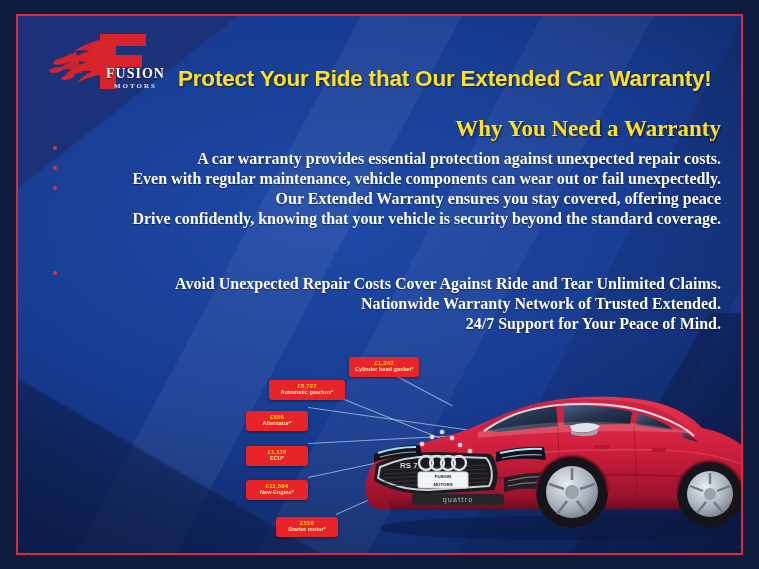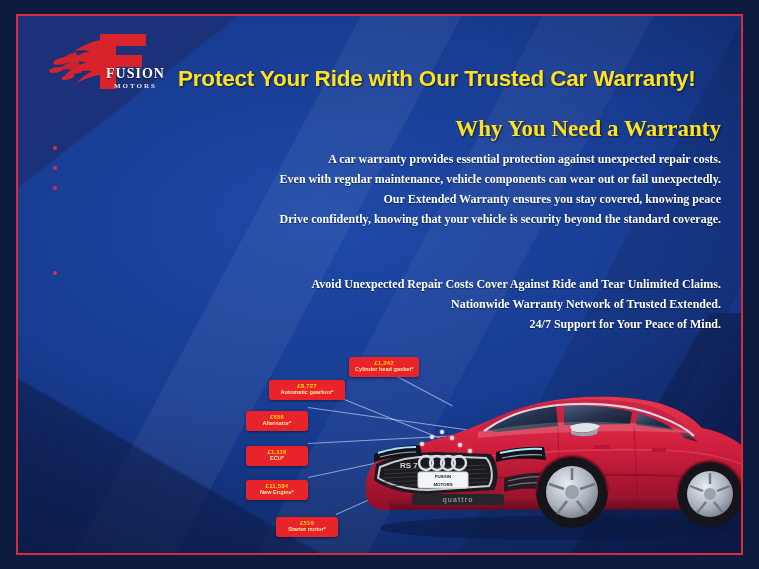--- a/index.html
+++ b/index.html
@@ -80,21 +80,21 @@
     text-shadow:1px 1px 2px rgba(0,0,0,.6);
     margin-bottom:7px;
     padding-left:16px;
   }
   .lines { position:relative; }
   .line {
     position:relative;
     color:#ffffff;
     font-family:"Liberation Serif", serif;
     font-weight:bold;
-    font-size:12px;
+    font-size:16px;
     line-height:20px;
     padding-left:16px;
     text-shadow:0 1px 1px rgba(0,0,0,.5);
     white-space:nowrap;
   }
   .bullet {
     position:absolute;
     width:4px; height:4px; border-radius:50%;
     background:#e03040;
     left:5px;
@@ -158,37 +158,37 @@
             <path d="M60 10 c-10 2 -18 6 -26 11 c6 -1 11 -1 16 0 c-9 2 -17 6 -24 12 c8 -2 14 -2 20 -1 c-8 3 -15 7 -21 13 c10 -4 19 -5 27 -4 c-6 3 -11 7 -15 12 c11 -6 21 -8 23 -8 z"></path>
             <path d="M36 22 c-7 2 -13 5 -18 9 c5 0 9 0 13 1 c-6 2 -11 5 -15 9 c7 -2 12 -2 17 -1 c-5 3 -9 6 -12 10 c8 -5 16 -7 21 -7 z" opacity=".9"></path>
             <ellipse cx="22" cy="31" rx="9" ry="3.2" transform="rotate(-14 22 31)"></ellipse>
             <ellipse cx="16" cy="40" rx="7" ry="2.6" transform="rotate(-10 16 40)"></ellipse>
             <ellipse cx="28" cy="47" rx="7" ry="2.4" transform="rotate(-16 28 47)"></ellipse>
           </g>
         </svg>
         <div class="logo-word">FUSION</div>
         <div class="logo-sub">MOTORS</div>
       </div>
-      <div class="headline">Protect Your Ride with Our Trusted Car Warranty!</div>
+      <div class="headline">Protect Your Ride that Our Extended Car Warranty!</div>
     </div>
 
     <div class="section s1">
       <div class="sec-head">Why You Need a Warranty</div>
       <div class="lines">
         <div class="line">
           <span class="bullet bul-l0"></span>
           <span>A car warranty provides essential protection against unexpected repair costs.</span>
         </div>
         <div class="line">
           <span class="bullet bul-l1"></span>
           <span>Even with regular maintenance, vehicle components can wear out or fail unexpectedly.</span>
         </div>
         <div class="line">
           <span class="bullet bul-l2"></span>
-          <span>Our Extended Warranty ensures you stay covered, knowing peace</span>
+          <span>Our Extended Warranty ensures you stay covered, offering peace</span>
         </div>
         <div class="line">
           <span>Drive confidently, knowing that your vehicle is security beyond the standard coverage.</span>
         </div>
       </div>
     </div>
 
     <div class="section s2">
       <div class="lines">
         <div class="line">

